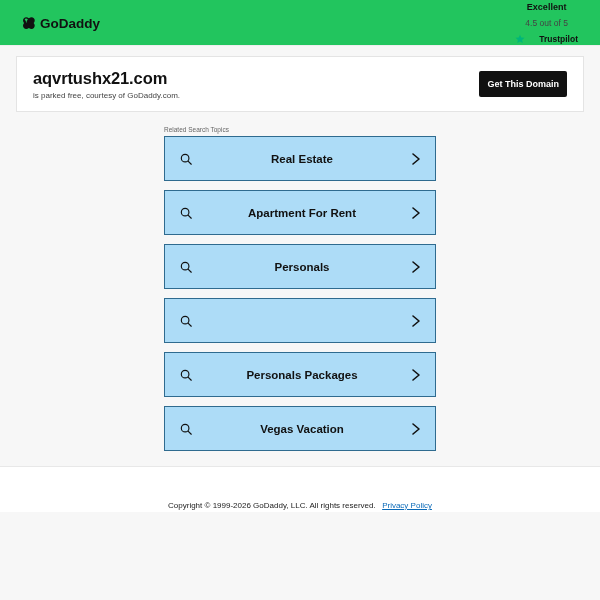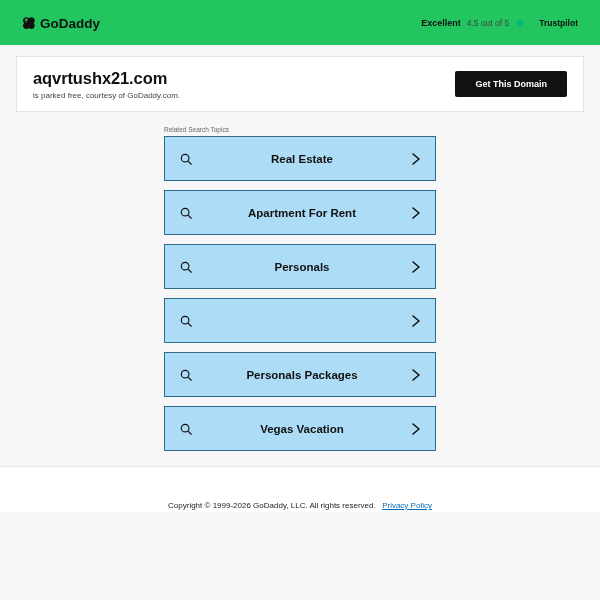--- a/index.html
+++ b/index.html
@@ -32,20 +32,21 @@
     align-items: center;
     gap: 4px;
   }
   .logo svg { display: block; }
   .trust {
     display: flex;
     align-items: center;
     gap: 6px;
     font-size: 8.5px;
     color: #111111;
+    flex-direction: column;
   }
   .trust-excellent { font-weight: bold; font-size: 9px; }
   .trust-score { color: #444; font-size: 8.5px; }
   .trust-brand {
     display: flex;
     align-items: center;
     gap: 14px;
     font-size: 8.5px;
     color: #111;
     font-weight: bold;
@@ -79,21 +80,21 @@
     color: #444444;
     margin-top: 3px;
   }
   .get-domain-btn {
     background: #111111;
     color: #ffffff;
     border: none;
     border-radius: 2px;
     font-size: 9px;
     font-weight: bold;
-    padding: 8px 20px;
+    padding: 8px 8px;
     cursor: pointer;
     font-family: "Liberation Sans", sans-serif;
   }
 
   
   .related-wrap {
     margin-top: 14px;
     display: flex;
     flex-direction: column;
     align-items: center;

